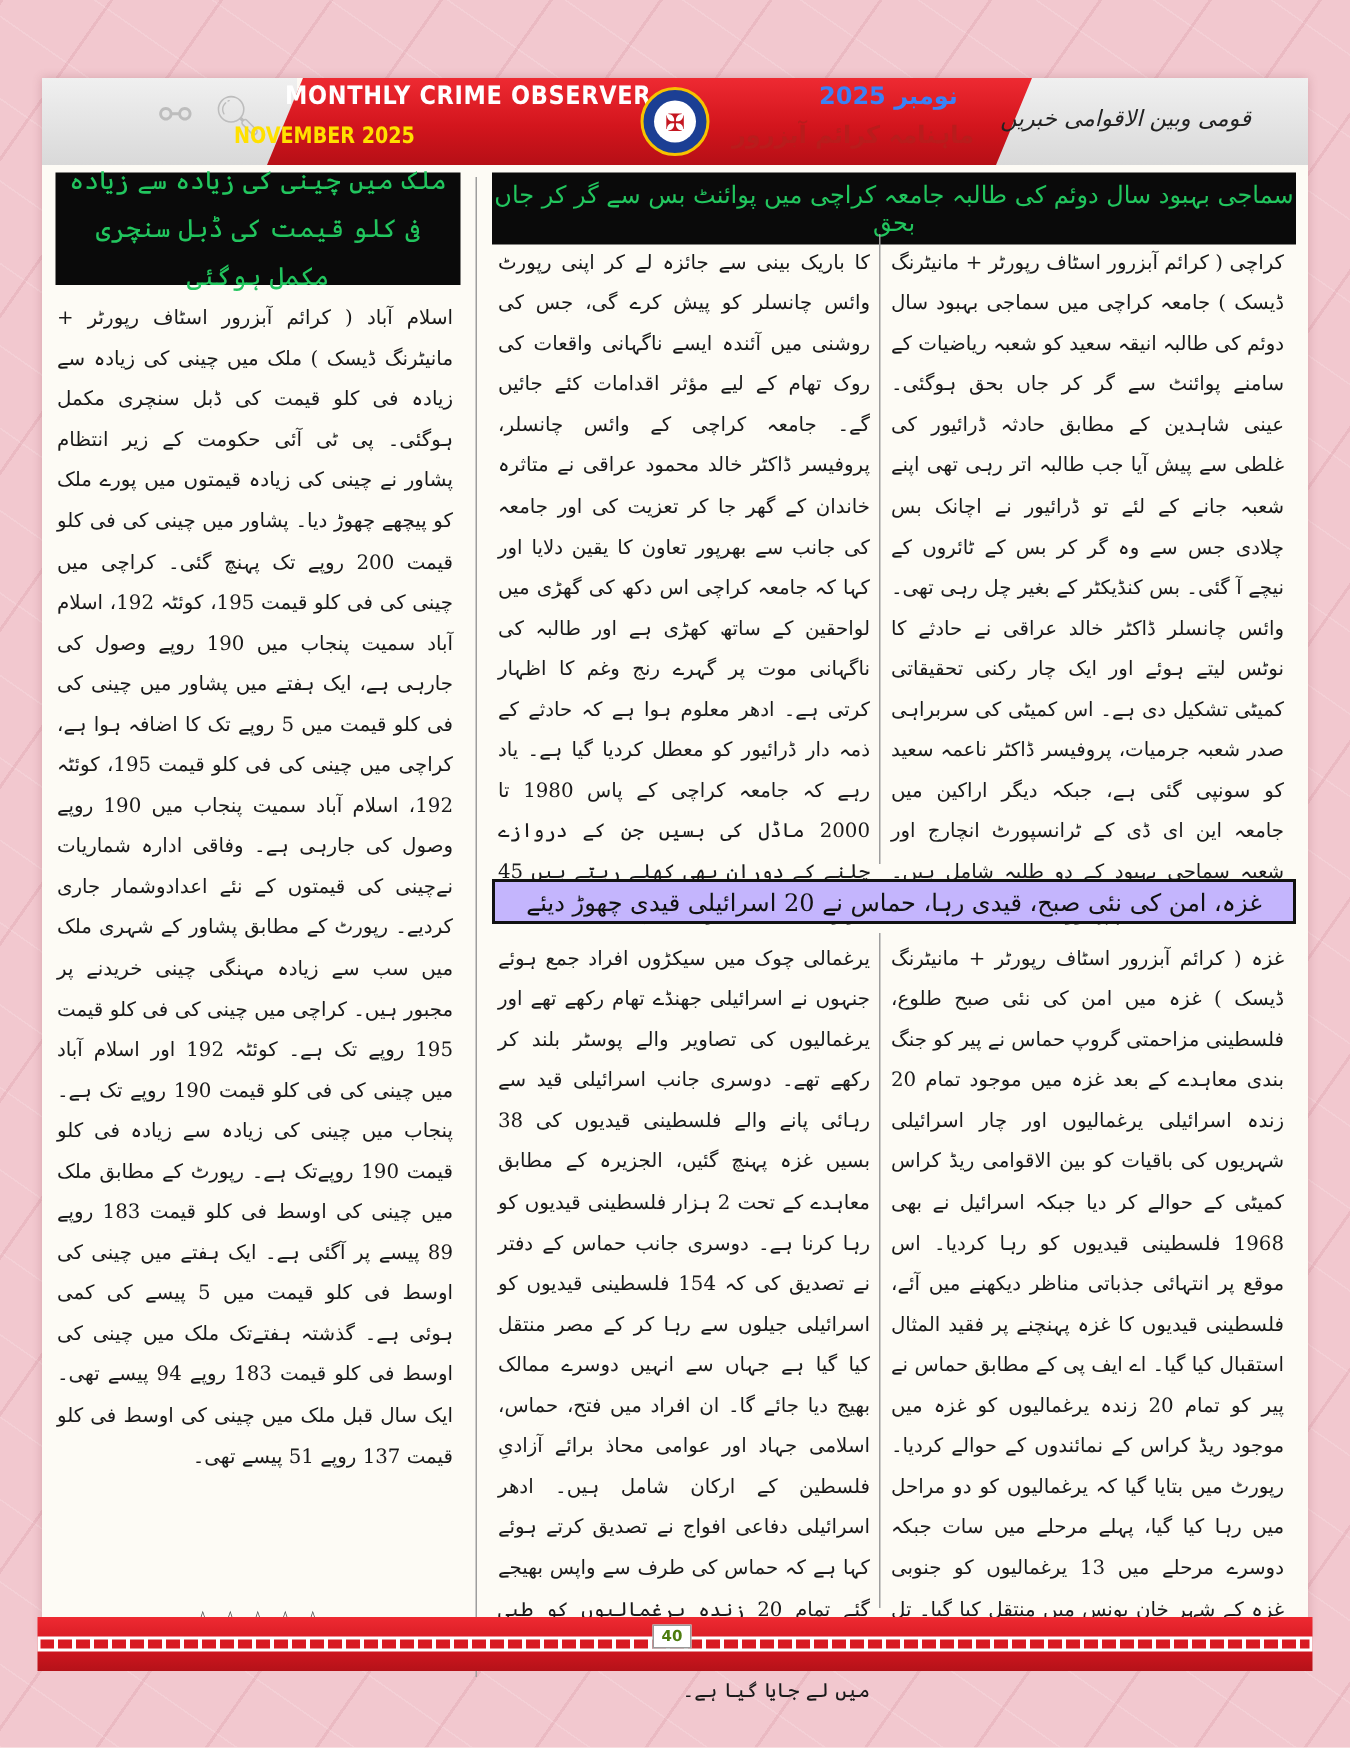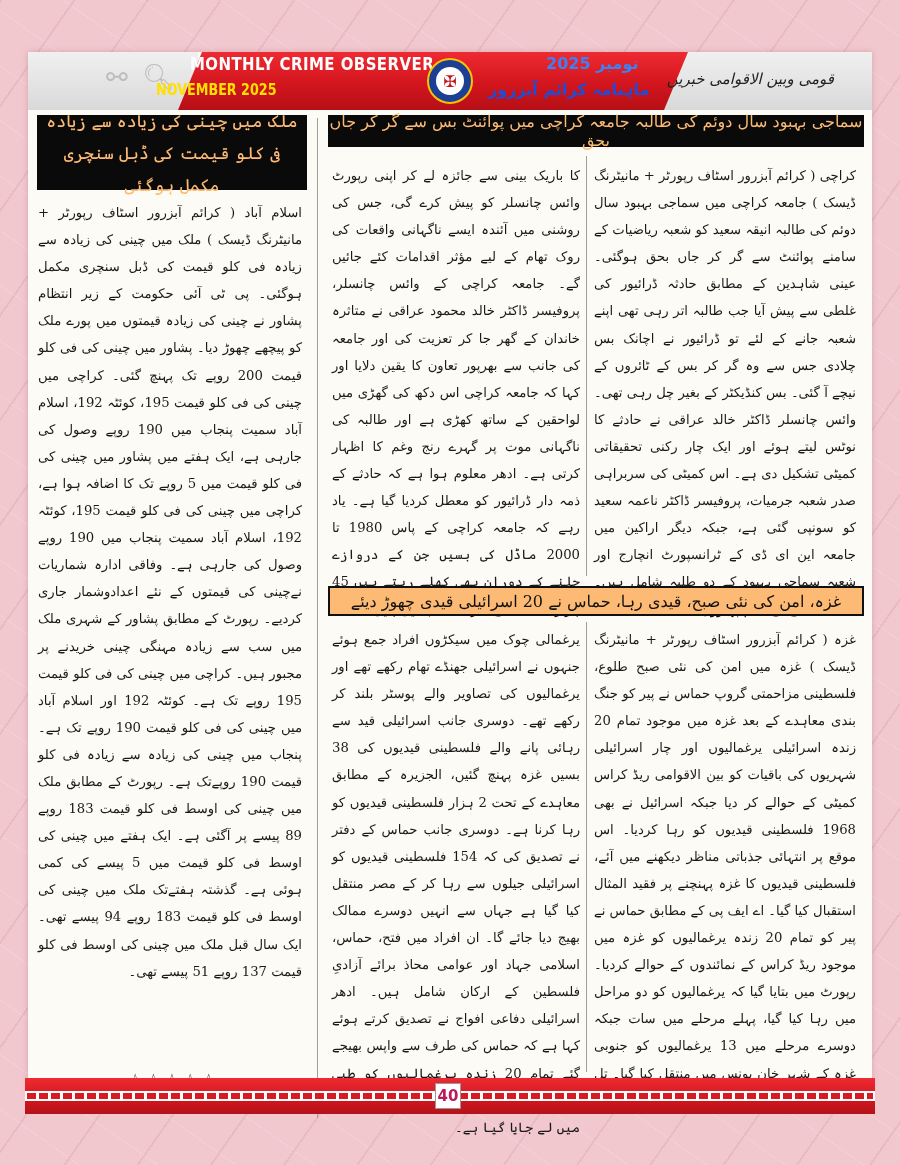--- a/index.html
+++ b/index.html
@@ -43,21 +43,21 @@
   .hdr-date-en {
     position: absolute; left: 128px; top: 29px; color: #ffe000;
     font-family: "DejaVu Sans", sans-serif; font-weight: bold; font-size: 15px;
     transform: scaleX(0.85); transform-origin: left;
   }
   .hdr-date-ur {
     position: absolute; left: 500px; top: 2px; color: #3b82f6;
     font-weight: bold; font-size: 16px; direction: rtl; margin-left: 18px;
   }
   .hdr-title-ur {
-    position: absolute; left: 460px; top: 28px; color: #1d4ed8;
+    position: absolute; left: 460px; top: 28px; color: #b91c1c;
     font-weight: bold; font-size: 16px; direction: rtl;
   }
   .hdr-section-ur {
     position: absolute; right: 38px; top: 18px; color: #222;
     font-family: "DejaVu Serif", serif; font-size: 15px; direction: rtl; font-style: italic;
   }
   .logo {
     position: absolute; left: 399px; top: 6px; width: 42px; height: 42px;
     border-radius: 50%; background: #1c3f94; border: 2px solid #f7c300;
     display: flex; align-items: center; justify-content: center;
@@ -66,34 +66,34 @@
     width: 28px; height: 28px; border-radius: 50%; background: #fff;
     display: flex; align-items: center; justify-content: center;
     color: #c41620; font-size: 16px; font-weight: bold;
   }
   .deco-icons { position: absolute; left: 78px; top: 10px; color: #bdbdbd; font-size: 26px; }
   .deco-handcuffs { position: absolute; left: 0; top: 0; }
   .deco-magnifier { position: absolute; left: 36px; top: 0; }
 
   
   .headline {
-    position: absolute; background: #0a0a0a; color: #fdba74;
+    position: absolute; background: #0a0a0a; color: #22c55e;
     display: flex; align-items: center; justify-content: center; text-align: center;
     font-family: "DejaVu Serif", serif; direction: rtl;
   }
   .headline-left {
     left: 9px; top: 63px; width: 270px; height: 75px;
     font-size: 17px; line-height: 32px; padding: 0 6px; box-sizing: border-box;
   }
   .headline-main {
-    left: 300px; top: 63px; width: 536px; height: 32px; font-size: 16px;
+    left: 300px; top: 63px; width: 536px; height: 48px; font-size: 16px;
   }
   .headline-gaza {
     position: absolute; left: 300px; top: 534px; width: 536px; height: 30px;
-    background: #fdba74; color: #111; border: 2px solid #111; box-sizing: border-box;
+    background: #c4b5fd; color: #111; border: 2px solid #111; box-sizing: border-box;
     display: flex; align-items: center; justify-content: center;
     font-family: "DejaVu Serif", serif; font-size: 16px; direction: rtl;
   }
   .col-divider {
     position: absolute; top: 66px; width: 1px; height: 1000px; background: #9e9e9e;
   }
 
   .col {
     position: absolute; direction: rtl; text-align: justify;
     text-align-last: right;
@@ -118,24 +118,24 @@
   }
   .footer-stripe {
     position: absolute; left: 0; top: 13px; width: 100%; height: 10px;
     background: #fff;
   }
   .footer-dashes {
     position: absolute; left: 2px; top: 15px; width: 846px; height: 6px;
     background: repeating-linear-gradient(90deg, #d81a22 0 9px, #fff 9px 12px);
   }
   .page-num {
-    position: absolute; left: 410px; top: 5px; width: 26px; height: 26px;
+    position: absolute; left: 410px; top: 5px; width: 26px; height: 16px;
     background: #fff; border: 1px solid #999; box-sizing: border-box;
     display: flex; align-items: center; justify-content: center;
-    font-family: "DejaVu Sans", sans-serif; font-weight: bold; font-size: 15px; color: #be185d;
+    font-family: "DejaVu Sans", sans-serif; font-weight: bold; font-size: 10px; color: #4d7c0f;
   }
 </style>
 </head>
 <body>
 
 <div class="bg-texture"></div>
 
 <div class="page">
 
   <div class="header">

